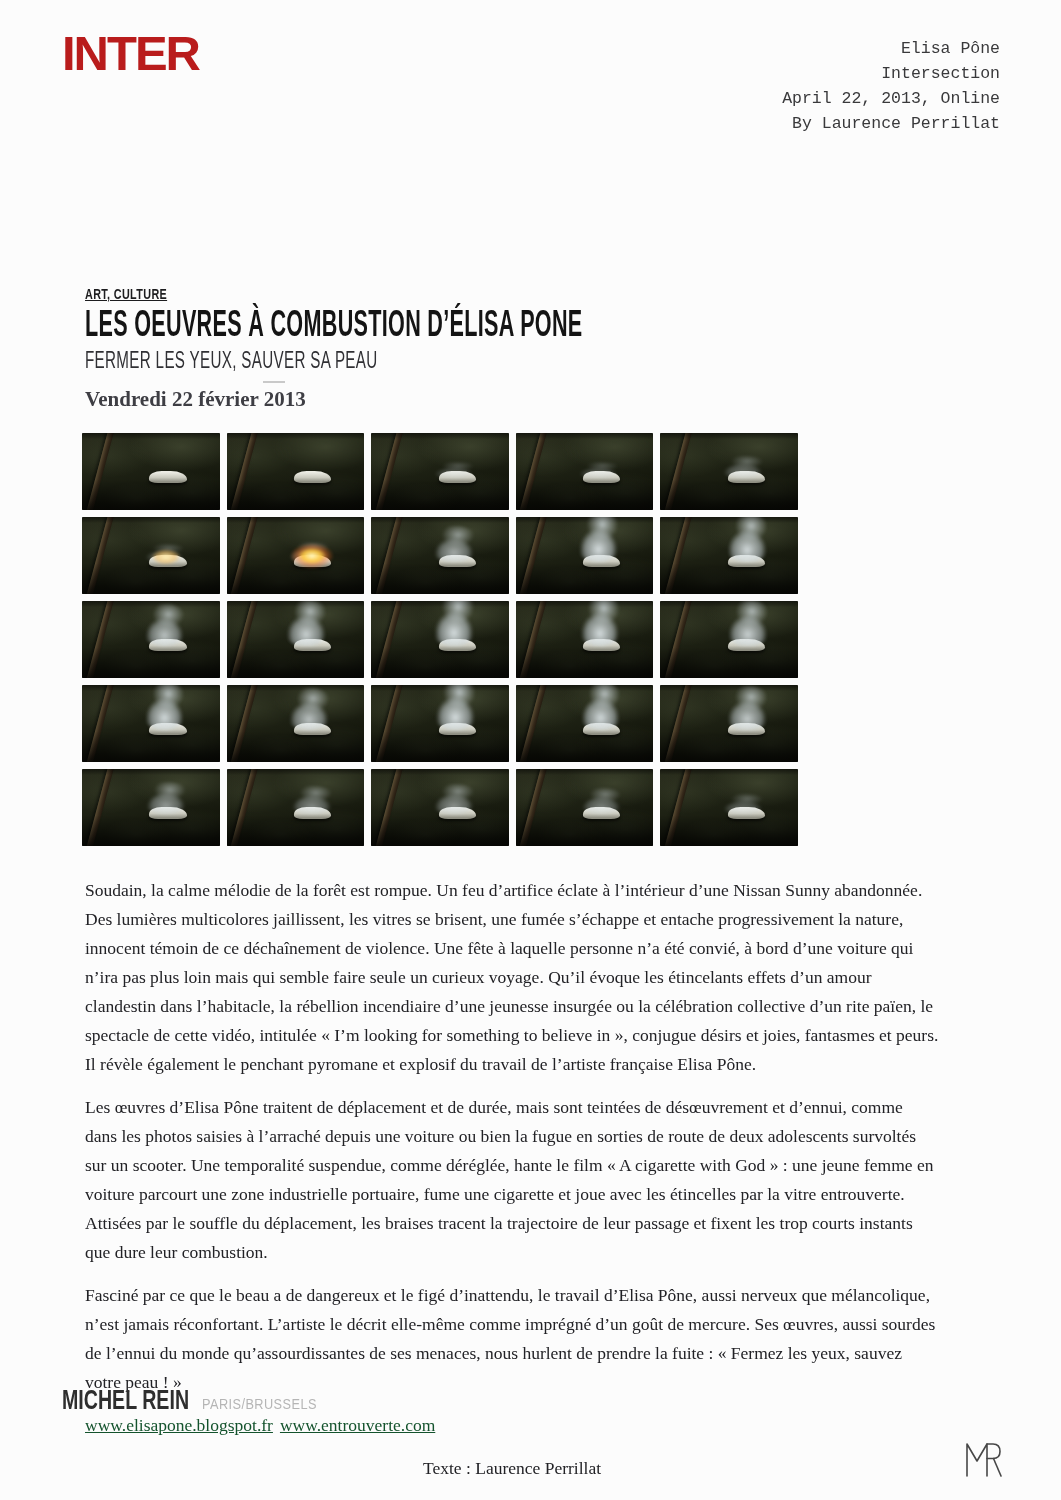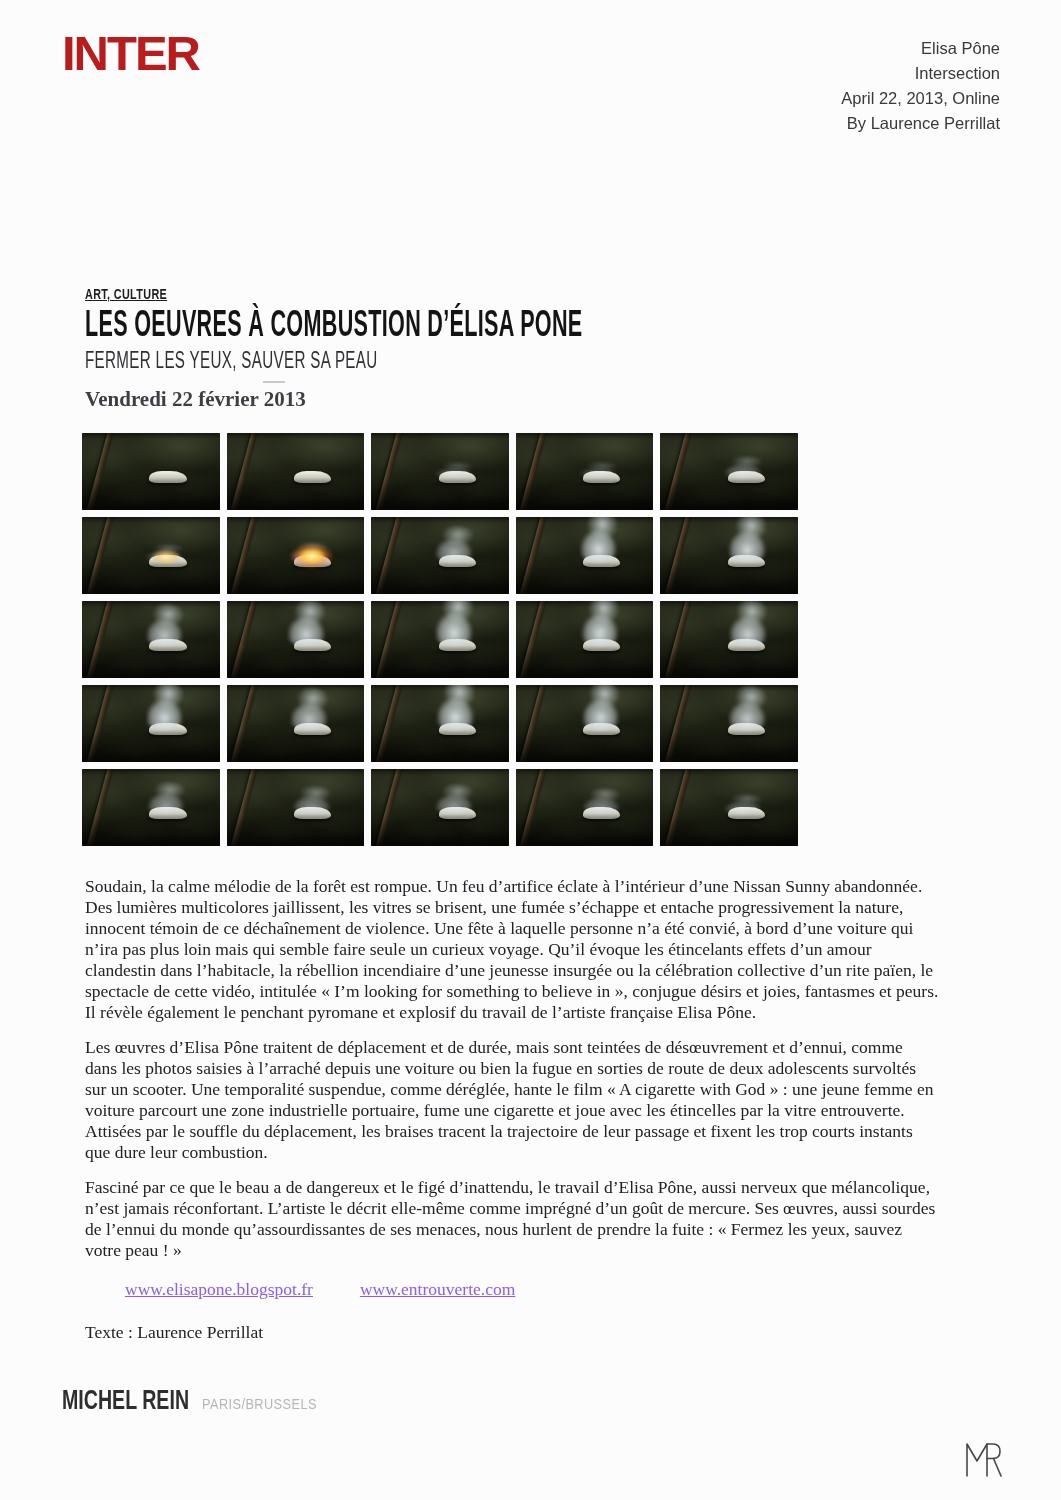--- a/index.html
+++ b/index.html
@@ -6,21 +6,21 @@
   .page{position:relative;width:1061px;height:1500px;margin:0 auto;background:#fcfcfc;overflow:hidden;
         font-family:"Liberation Sans","DejaVu Sans",sans-serif;}
 
   
   .logo{position:absolute;left:62px;top:30px;color:#b91c1c;font-weight:bold;
         font-size:49px;line-height:47px;letter-spacing:-2px;}
   .logo .line{display:block;position:relative;}
   .skull{position:absolute;left:133px;top:12px;width:16px;height:23px;}
 
   .meta{position:absolute;right:61px;top:36px;text-align:right;
-        font-size:16.5px;line-height:25px;color:#39393b;}
+        font-size:16.5px;line-height:25px;color:#39393b;font-family:Liberation Mono, monospace;}
 
   
   .category{position:absolute;left:85px;top:285px;font-size:15px;font-weight:bold;
             letter-spacing:.5px;color:#1d1d1f;text-decoration:underline;
             transform:scaleX(.72);transform-origin:left;white-space:nowrap;}
   .title{position:absolute;left:85px;top:303px;font-size:36px;font-weight:bold;color:#141414;
          transform:scaleX(.6);transform-origin:left;white-space:nowrap;letter-spacing:.5px;}
   .subtitle{position:absolute;left:85px;top:347px;font-size:23px;color:#303034;
             transform:scaleX(.66);transform-origin:left;white-space:nowrap;letter-spacing:.5px;}
   .divider{position:absolute;left:263px;top:381px;width:22px;height:2px;background:#c9c9c9;}
@@ -54,24 +54,24 @@
         radial-gradient(45% 45% at 58% 25%, rgba(214,224,228,.8), rgba(0,0,0,0) 72%);
       filter:blur(1.5px);}
   .glow1{position:absolute;left:50%;top:42%;width:22%;height:20%;z-index:3;filter:blur(1px);
       background:radial-gradient(closest-side, rgba(255,240,180,.95), rgba(255,190,80,.5) 60%, rgba(0,0,0,0));}
   .glow2{position:absolute;left:46%;top:34%;width:32%;height:34%;z-index:3;filter:blur(1px);
       background:radial-gradient(closest-side,#fff7c0, rgba(255,200,60,.9) 40%, rgba(255,120,40,.45) 65%, rgba(0,0,0,0));}
 
   
   .body{position:absolute;left:85px;top:876px;width:854px;
         font-family:"Liberation Serif","DejaVu Serif",serif;color:#222226;}
-  .body p{margin:0 0 14px;font-size:17.5px;line-height:21px;white-space:pre-line;}
+  .body p{margin:0 0 14px;font-size:17.5px;line-height:29px;white-space:pre-line;}
   .links{margin:18px 0 0;font-size:17.5px;}
-  .links a{color:#8b5cf6;text-decoration:underline;margin-right:7px;margin-left:40px;}
-  .byline{margin-top:22px;font-size:17.5px;}
+  .links a{color:#14532d;text-decoration:underline;margin-right:7px;}
+  .byline{margin-top:22px;font-size:17.5px;text-align:center;}
 
   
   .footer{position:absolute;left:62px;top:1384px;height:32px;}
   .footer-name{display:inline-block;font-size:28px;font-weight:bold;color:#2e2e2e;
                transform:scaleX(.7);transform-origin:left;white-space:nowrap;}
   .footer-loc{position:absolute;left:140px;top:11px;font-size:15px;letter-spacing:.5px;color:#b5b5b5;
               transform:scaleX(.85);transform-origin:left;white-space:nowrap;}
   .monogram{position:absolute;right:56px;top:1434px;width:46px;height:48px;}
 </style>
 </head>

